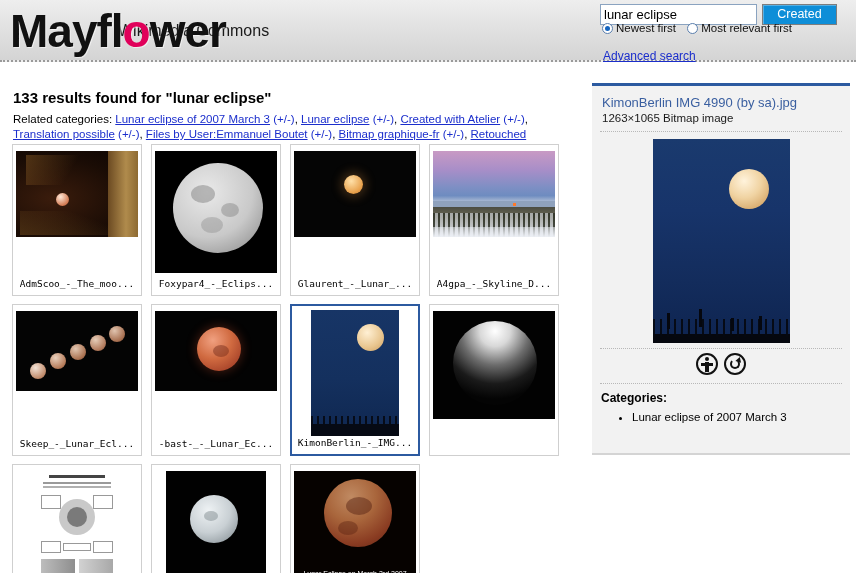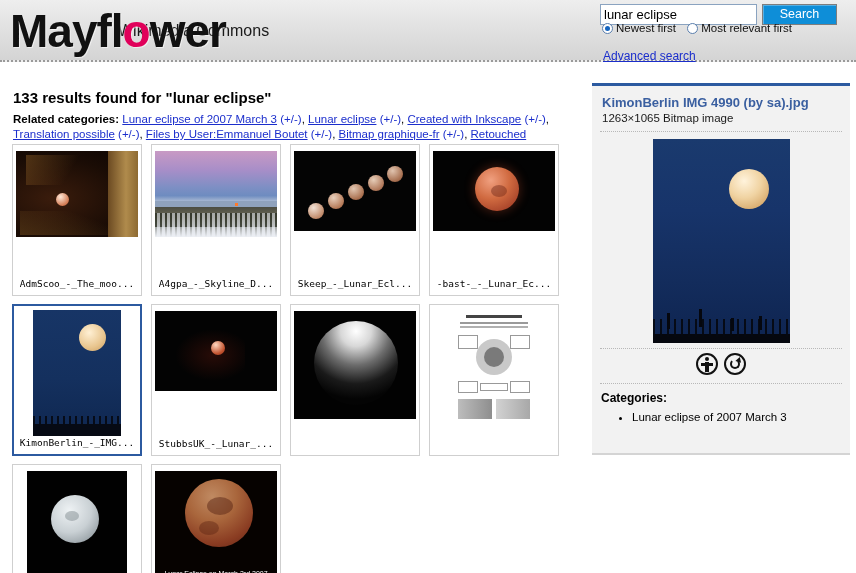--- a/index.html
+++ b/index.html
@@ -133,21 +133,21 @@
     white-space: nowrap;
   }
   #related-cats {
     position: absolute;
     left: 13px; top: 50px;
     width: 552px;
     font-size: 11.5px;
     line-height: 15px;
     color: #000000;
   }
-  #related-cats b { font-weight: bold; }
+  #related-cats b { font-weight: normal; }
   #related-cats a {
     color: #1b2ecc;
     text-decoration: underline;
     cursor: pointer;
   }
   .pm { color: #1b2ecc; }
 
   
   #grid {
     position: absolute;
@@ -194,21 +194,21 @@
     background: #f2f2f2;
     border-top: 3px solid #2c5aa0;
     border-bottom: 2px solid #d4d4d4;
     overflow: hidden;
   }
   #detail-title {
     position: absolute;
     left: 10px; top: 9px;
     width: 240px;
     font-size: 13px;
-    font-weight: bold;
+    font-weight: normal;
     color: #3a5fa0;
     white-space: nowrap;
     overflow: hidden;
     cursor: pointer;
   }
   #detail-meta {
     position: absolute;
     left: 10px; top: 26px;
     font-size: 11.5px;
     color: #1a1a1a;
@@ -323,21 +323,21 @@
 
   <div id="logo-block">
     <div id="logo-supertitle">Wikimedia Commons</div>
     <div id="logo-word">
       <span>Mayfl</span><span class="pinkO">o</span><span>wer</span>
     </div>
   </div>
 
   <div id="search-area">
     <input id="search-input" type="text" value="lunar eclipse" style="">
-    <div id="search-button">Search</div>
+    <div id="search-button">Created</div>
 
     <div id="radio-row">
       <span class="radio-wrap">
         <span class="radio-dot on"></span><span class="radio-label">Newest first</span>
       </span>
       <span class="radio-wrap">
         <span class="radio-dot"></span><span class="radio-label">Most relevant first</span>
       </span>
     </div>
 
@@ -348,21 +348,21 @@
 <div id="results-col">
 
   <div id="results-title">133 results found for "lunar eclipse"</div>
 
   <div id="related-cats">
     <b>Related categories:</b>
     <a>Lunar eclipse of 2007 March 3</a>
     <span class="pm">(+/-)</span>,
     <a>Lunar eclipse</a>
     <span class="pm">(+/-)</span>,
-    <a>Created with Inkscape</a>
+    <a>Created with Atelier</a>
     <span class="pm">(+/-)</span>,
     <a>Translation possible</a>
     <span class="pm">(+/-)</span>,
     <a>Files by User:Emmanuel Boutet</a>
     <span class="pm">(+/-)</span>,
     <a>Bitmap graphique-fr</a>
     <span class="pm">(+/-)</span>,
     <a>Retouched pictures</a>
     <span class="pm">(+/-)</span>
   </div>
@@ -374,21 +374,40 @@
         <div class="pic" style="width:122px;height:86px;background:radial-gradient(ellipse at 30% 55%, #3a1c0c 0%, #1a0c05 60%, #0b0402 100%);">
           <div style="position:absolute;right:0;top:0;width:30px;height:86px;background:linear-gradient(to right,#6b4a22,#b08b4c 60%,#8d6a32);"></div>
           <div style="position:absolute;left:10px;top:4px;width:60px;height:30px;background:linear-gradient(120deg,rgba(150,100,40,0.45),transparent 70%);"></div>
           <div style="position:absolute;left:4px;bottom:2px;width:90px;height:24px;background:linear-gradient(20deg,rgba(140,95,38,0.40),transparent 75%);"></div>
           <div class="moon" style="left:40px;top:42px;width:13px;height:13px;background:radial-gradient(circle at 35% 30%, #ffe8d8, #d27a52 70%, #9e4e32);"></div>
         </div>
       </div>
       <div class="thumb-caption">AdmScoo_-_The_moo...</div>
     </div>
 
-
+    <div class="thumb-cell">
+      <div class="thumb-img">
+        <div class="pic" style="width:122px;height:122px;background:#000000;">
+          <div class="moon" style="left:18px;top:12px;width:90px;height:90px;background:radial-gradient(circle at 38% 32%, #e9e9e9 0%, #c9c9c9 55%, #9a9a9a 85%, #787878 100%);"></div>
+          <div style="position:absolute;left:36px;top:34px;width:24px;height:18px;border-radius:50%;background:rgba(120,120,120,0.45);"></div>
+          <div style="position:absolute;left:66px;top:52px;width:18px;height:14px;border-radius:50%;background:rgba(120,120,120,0.40);"></div>
+          <div style="position:absolute;left:46px;top:66px;width:22px;height:16px;border-radius:50%;background:rgba(130,130,130,0.35);"></div>
+        </div>
+      </div>
+      <div class="thumb-caption">Foxypar4_-_Eclips...</div>
+    </div>
+
+    <div class="thumb-cell">
+      <div class="thumb-img">
+        <div class="pic" style="width:122px;height:86px;background:#050505;">
+          <div class="moon" style="left:50px;top:24px;width:19px;height:19px;background:radial-gradient(circle at 38% 32%, #ffe0a8, #e8a24e 65%, #c2762c);box-shadow:0 0 10px 4px rgba(200,130,60,0.25);"></div>
+        </div>
+      </div>
+      <div class="thumb-caption">Glaurent_-_Lunar_...</div>
+    </div>
 
     <div class="thumb-cell">
       <div class="thumb-img">
         <div class="pic" style="width:122px;height:86px;background:linear-gradient(to bottom,#c89ac4 0%, #a88ec8 22%, #7e8fc4 42%, #6e8cc0 52%, #b6c3d8 60%, #dfe6ee 72%, #eef2f6 100%);">
           <div style="position:absolute;left:0;top:50px;width:122px;height:10px;background:#8fa2bd;"></div>
           <div style="position:absolute;left:0;top:56px;width:122px;height:30px;background:linear-gradient(to bottom,#4b4c42,#6c6a56 35%,#cfd4dd 100%);"></div>
           <div style="position:absolute;left:0;top:62px;width:122px;height:24px;background:repeating-linear-gradient(90deg, rgba(40,45,35,0.75) 0px, rgba(40,45,35,0.75) 2px, rgba(215,220,228,0.6) 2px, rgba(215,220,228,0.6) 5px);"></div>
           <div style="position:absolute;left:0;top:76px;width:122px;height:10px;background:linear-gradient(to bottom,rgba(235,238,243,0.55),#eceff4);"></div>
           <div style="position:absolute;left:80px;top:52px;width:3px;height:3px;background:#ff7a2a;"></div>
         </div>
@@ -423,29 +442,20 @@
       <div class="thumb-img" style="top:4px;">
         <div class="pic" style="width:88px;height:126px;background:linear-gradient(to bottom,#173566 0%, #14305e 55%, #0f2750 100%);">
           <div class="moon" style="left:46px;top:14px;width:27px;height:27px;background:radial-gradient(circle at 38% 32%, #fff0d4, #e8c58e 60%, #c99c60 100%);"></div>
           <div style="position:absolute;left:0;bottom:0;width:88px;height:12px;background:#060a14;"></div>
           <div style="position:absolute;left:0;bottom:8px;width:88px;height:12px;background:repeating-linear-gradient(90deg, rgba(6,10,20,0.95) 0px, rgba(6,10,20,0.95) 2px, transparent 2px, transparent 6px);"></div>
         </div>
       </div>
       <div class="thumb-caption">KimonBerlin_-_IMG...</div>
     </div>
 
-    <div class="thumb-cell">
-      <div class="thumb-img">
-        <div class="pic" style="width:122px;height:80px;background:#030303;">
-          <div style="position:absolute;left:20px;top:18px;width:70px;height:52px;background:radial-gradient(ellipse at 55% 50%, rgba(70,18,10,0.55), transparent 70%);"></div>
-          <div class="moon" style="left:56px;top:30px;width:14px;height:14px;background:radial-gradient(circle at 35% 28%, #ffd7c0, #c2532f 65%, #8c2f1a);"></div>
-        </div>
-      </div>
-      <div class="thumb-caption">StubbsUK_-_Lunar_...</div>
-    </div>
 
     <div class="thumb-cell">
       <div class="thumb-img">
         <div class="pic" style="width:122px;height:108px;background:#020202;">
           <div class="moon" style="left:20px;top:10px;width:84px;height:84px;background:radial-gradient(circle at 50% 12%, #ffffff 0%, #d8d8d8 18%, #6c6c6c 40%, #1a1a1a 62%, #040404 80%);"></div>
         </div>
       </div>
       <div class="thumb-caption"></div>
     </div>
 

